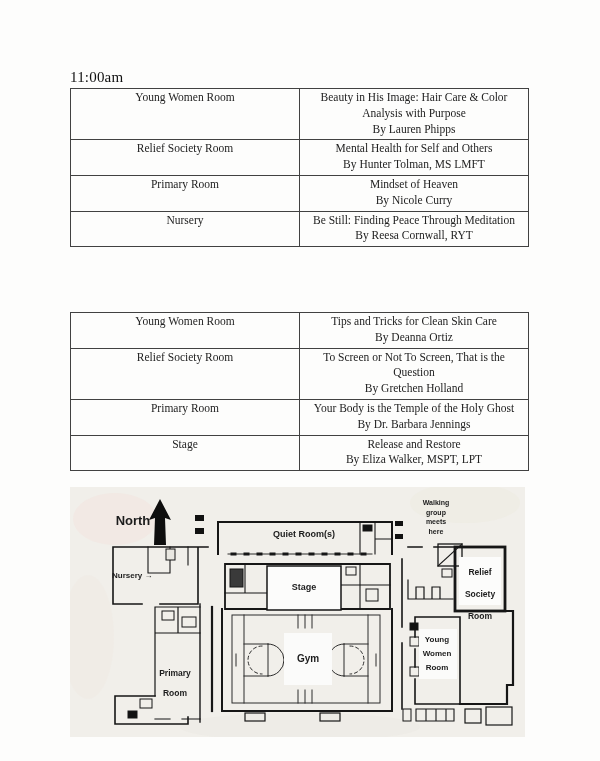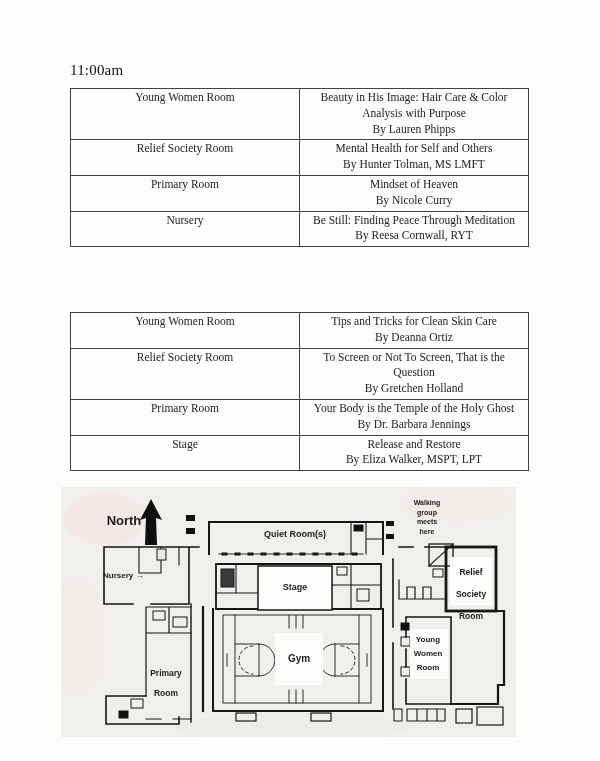--- a/index.html
+++ b/index.html
@@ -7,27 +7,27 @@
         font-family:"Liberation Serif", serif;color:#1e1e1e;}
 
   
   .session-time{position:absolute;left:70px;width:120px;font-size:15px;color:#111;
                 font-family:"Liberation Serif", serif;letter-spacing:.2px;}
   .sched{position:absolute;left:70px;width:459px;border-collapse:collapse;table-layout:fixed;}
   .sched td{border:1px solid #414141;width:50%;vertical-align:top;text-align:center;
             padding:1px 6px 2px 6px;}
   .cell{font-size:11.5px;line-height:15.8px;white-space:pre-line;color:#222;}
 
-  #time-1100{top:62px;}
+  #time-1100{top:69px;}
   #table-1100{top:88px;}
   #time-1145{top:289px;}
   #table-1145{top:312px;}
 
   
-  .map{position:absolute;left:61px;top:487px;width:400px;height:250px;}
+  .map{position:absolute;left:70px;top:487px;width:400px;height:250px;}
   .map svg{position:absolute;left:0;top:0;}
   .map-label{position:absolute;font-family:"Liberation Sans", sans-serif;font-weight:bold;
              color:#1c1c1c;text-align:center;white-space:pre-line;}
   #lbl-north{left:40px;top:26px;width:46px;font-size:13px;}
   #lbl-nursery{left:42px;top:84px;width:60px;font-size:8px;text-align:left;}
   #lbl-quiet{left:186px;top:42px;width:96px;font-size:9px;}
   #lbl-stage{left:197px;top:95px;width:74px;font-size:9px;}
   #lbl-gym{left:212px;top:166px;width:52px;font-size:10px;}
   #lbl-walking{left:336px;top:11px;width:60px;font-size:7px;line-height:9.5px;}
   #lbl-relief{left:388px;top:74px;width:44px;font-size:8.5px;line-height:22px;}

